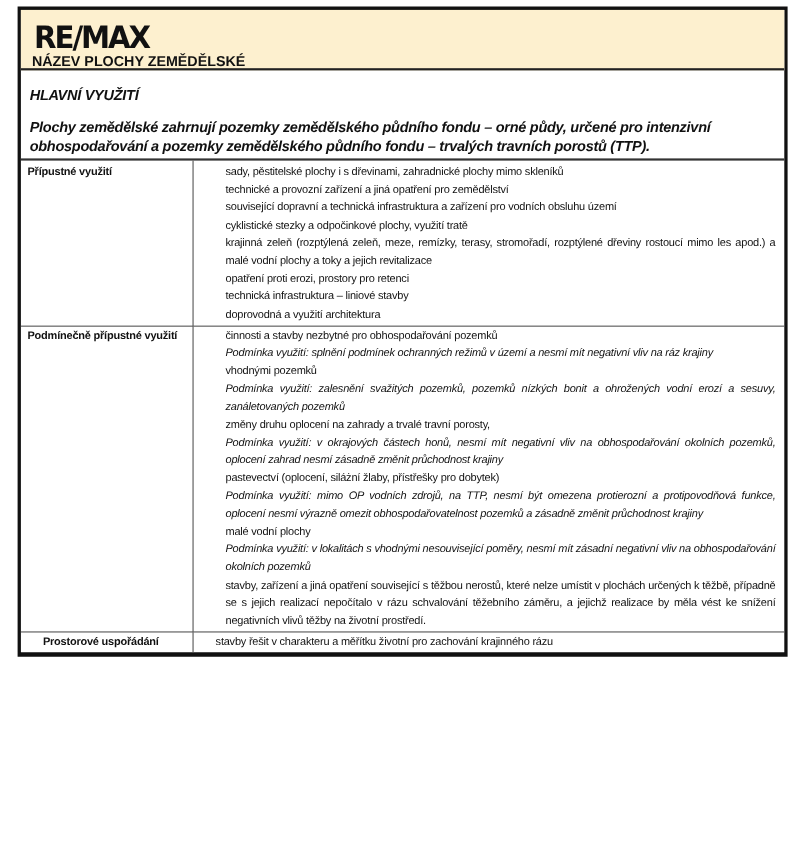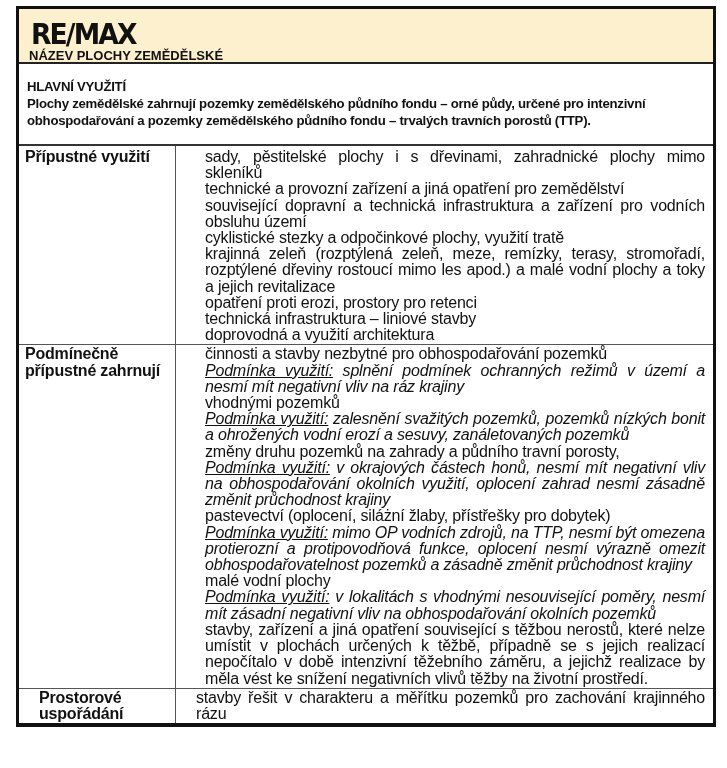--- a/index.html
+++ b/index.html
@@ -4,31 +4,31 @@
   <style>
     html, body { margin: 0; padding: 0; background: #ffffff; }
     body { width: 727px; height: 768px; position: relative; overflow: hidden;
            font-family: "Liberation Sans", sans-serif; color: #111; }
     .doc { position: absolute; left: 16px; top: 6px; width: 694px;
            border: 3px solid #111; border-bottom-width: 4px; border-right-width: 3px; box-sizing: content-box; }
     .hdr { background: #fdf0cf; height: 53px; border-bottom: 2px solid #222; position: relative; }
     .hdr-title { position: absolute; left: 10px; top: 19px; font-size: 13px; font-weight: bold; letter-spacing: 0px; margin-top: 20px; }
     .watermark { position: absolute; left: 12px; top: 9px; font-size: 28px; font-weight: 900;
                  letter-spacing: -2px; color: #111; font-family: "DejaVu Sans", sans-serif; transform: scaleX(0.95); transform-origin: left; }
-    .main { padding: 14px 8px 10px 8px; border-bottom: 2px solid #333; height: 56px; }
+    .main { padding: 14px 8px 10px 8px; border-bottom: 2px solid #333; height: 56px; font-style: italic; }
     .main-title { font-size: 13.2px; font-weight: bold; line-height: 17px; letter-spacing: -0.25px; }
-    .main-text { font-size: 13.2px; font-weight: bold; line-height: 17px; letter-spacing: -0.25px; }
+    .main-text { font-size: 13.2px; font-weight: bold; line-height: 17px; letter-spacing: -0.25px; margin-top: 12px; }
     table.rules { width: 100%; border-collapse: collapse; }
-    table.rules td { vertical-align: top; font-size: 16px; line-height: 16.2px; letter-spacing: -0.2px; }
+    table.rules td { vertical-align: top; font-size: 10px; line-height: 16.2px; letter-spacing: -0.2px; }
     td.lbl { width: 132px; font-weight: bold; padding: 1px 4px 1px 6px; border-right: 1px solid #555; border-bottom: 1px solid #555; }
     td.val { padding: 1px 8px 1px 29px; text-align: justify; border-bottom: 1px solid #555; }
     tr:last-child td { border-bottom: none; padding-left: 20px; }
     .line { display: block; }
     .cond { display: block; font-style: italic; padding-left: 0; }
-    .cond-lbl { text-decoration: underline; }
+    .cond-lbl { }
     .row-prip td.val { padding-top: 3px; margin-top: 16px; }
     .row-prip td.lbl { padding-top: 3px; }
   </style>
 </head>
 <body>
 
 <div class="doc">
   <div class="hdr">
     <span class="hdr-title">NÁZEV PLOCHY ZEMĚDĚLSKÉ</span>
     <span class="watermark">RE/MAX</span>
@@ -48,36 +48,36 @@
             <span class="line">technické a provozní zařízení a jiná opatření pro zemědělství</span>
             <span class="line">související dopravní a technická infrastruktura a zařízení pro vodních obsluhu území</span>
             <span class="line">cyklistické stezky a odpočinkové plochy, využití tratě</span>
             <span class="line">krajinná zeleň (rozptýlená zeleň, meze, remízky, terasy, stromořadí, rozptýlené dřeviny rostoucí mimo les apod.) a malé vodní plochy a toky a jejich revitalizace</span>
             <span class="line">opatření proti erozi, prostory pro retenci</span>
             <span class="line">technická infrastruktura – liniové stavby</span>
             <span class="line">doprovodná a využití architektura</span>
           </td>
         </tr>
         <tr>
-          <td class="lbl">Podmínečně přípustné zahrnují</td>
+          <td class="lbl">Podmínečně přípustné využití</td>
           <td class="val">
             <span class="line">činnosti a stavby nezbytné pro obhospodařování pozemků</span>
             <span class="cond"><span class="cond-lbl">Podmínka využití:</span><span> splnění podmínek ochranných režimů v území a nesmí mít negativní vliv na ráz krajiny</span></span>
             <span class="line">vhodnými pozemků</span>
             <span class="cond"><span class="cond-lbl">Podmínka využití:</span><span> zalesnění svažitých pozemků, pozemků nízkých bonit a ohrožených vodní erozí a sesuvy, zanáletovaných pozemků</span></span>
-            <span class="line">změny druhu pozemků na zahrady a půdního travní porosty,</span>
-            <span class="cond"><span class="cond-lbl">Podmínka využití:</span><span> v okrajových částech honů, nesmí mít negativní vliv na obhospodařování okolních využití, oplocení zahrad nesmí zásadně změnit průchodnost krajiny</span></span>
+            <span class="line">změny druhu oplocení na zahrady a trvalé travní porosty,</span>
+            <span class="cond"><span class="cond-lbl">Podmínka využití:</span><span> v okrajových částech honů, nesmí mít negativní vliv na obhospodařování okolních pozemků, oplocení zahrad nesmí zásadně změnit průchodnost krajiny</span></span>
             <span class="line">pastevectví (oplocení, siláżní žlaby, přístřešky pro dobytek)</span>
             <span class="cond"><span class="cond-lbl">Podmínka využití:</span><span> mimo OP vodních zdrojů, na TTP, nesmí být omezena protierozní a protipovodňová funkce, oplocení nesmí výrazně omezit obhospodařovatelnost pozemků a  zásadně změnit průchodnost krajiny</span></span>
             <span class="line">malé vodní plochy</span>
             <span class="cond"><span class="cond-lbl">Podmínka využití:</span><span> v lokalitách s vhodnými nesouvisející poměry, nesmí mít zásadní negativní vliv na obhospodařování okolních pozemků</span></span>
-            <span class="line">stavby, zařízení a jiná opatření související s těžbou nerostů, které nelze umístit v plochách určených k těžbě, případně se s jejich realizací nepočítalo v době intenzivní těžebního záměru, a jejichž realizace by měla vést ke snížení negativních vlivů těžby na životní prostředí.</span>
+            <span class="line">stavby, zařízení a jiná opatření související s těžbou nerostů, které nelze umístit v plochách určených k těžbě, případně se s jejich realizací nepočítalo v rázu schvalování těžebního záměru, a jejichž realizace by měla vést ke snížení negativních vlivů těžby na životní prostředí.</span>
           </td>
         </tr>
         <tr>
           <td class="lbl">Prostorové uspořádání</td>
           <td class="val">
-            <span class="line">stavby řešit v charakteru a měřítku pozemků pro zachování krajinného rázu</span>
+            <span class="line">stavby řešit v charakteru a měřítku životní pro zachování krajinného rázu</span>
           </td>
         </tr>
       </tbody>
   </table>
 </div>
 
 </body></html>

